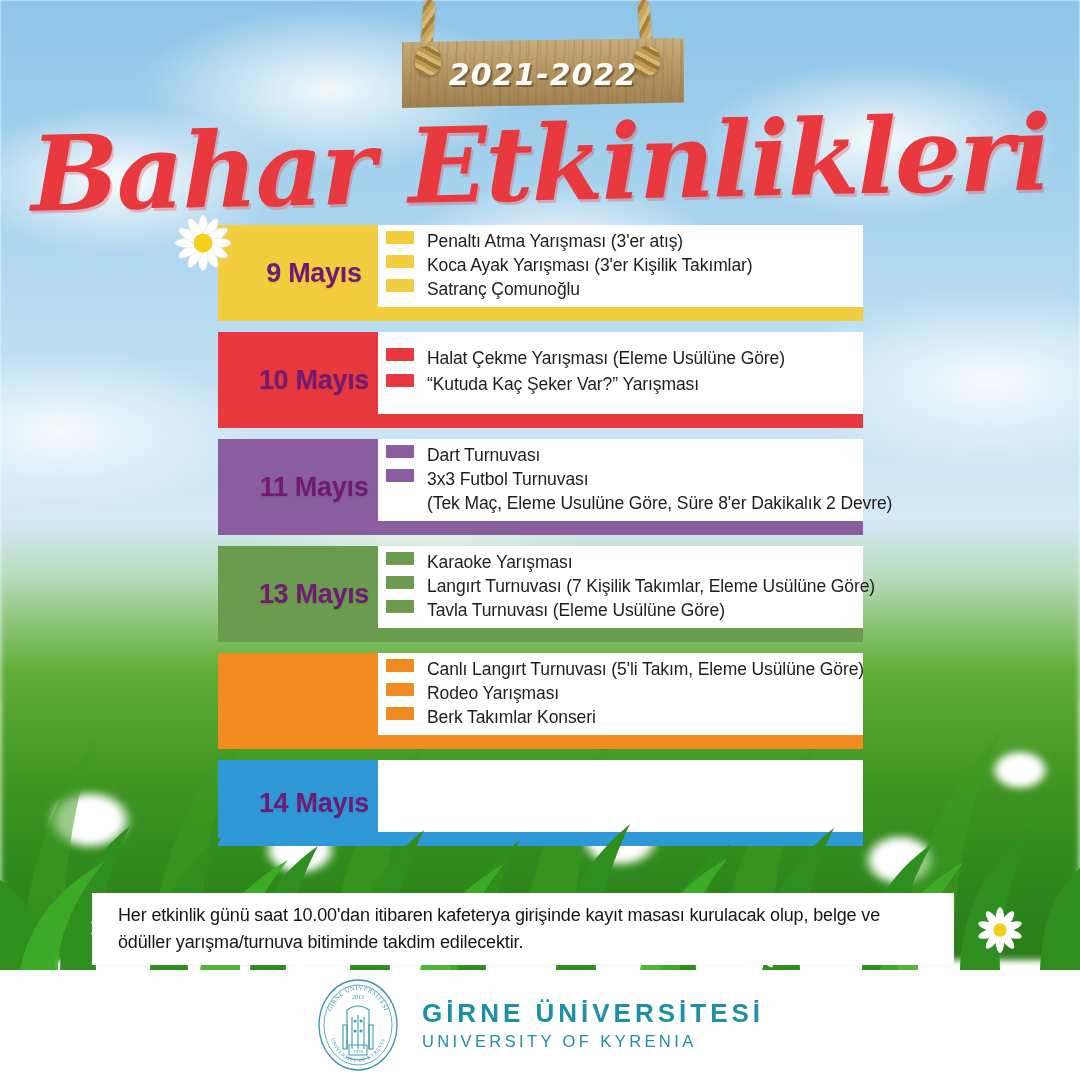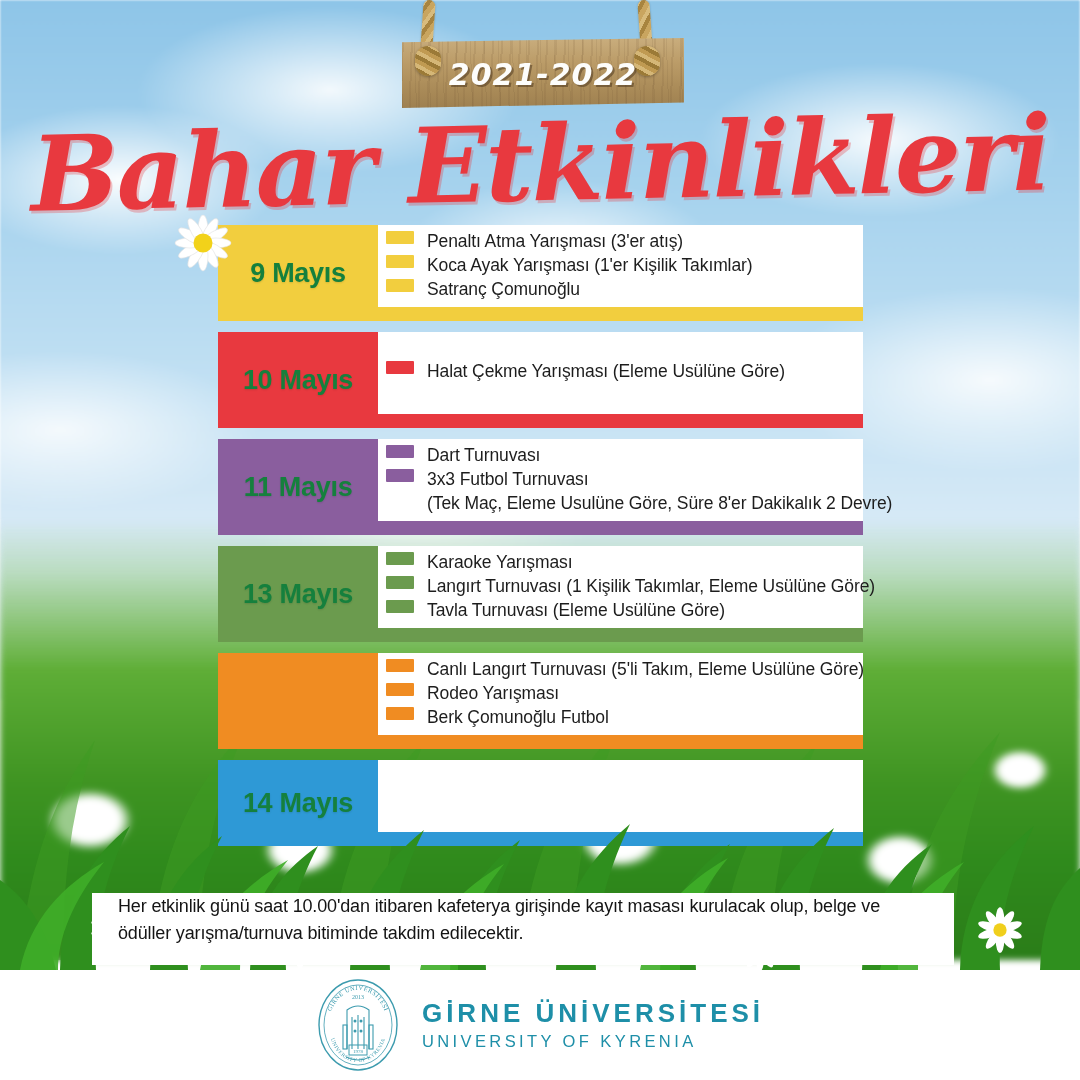--- a/index.html
+++ b/index.html
@@ -118,23 +118,23 @@
     position:absolute; left:0; top:0; width:645px; height:100%;
   }
   
   .day-card {
     position:absolute; left:160px; top:0; width:485px; height:82px;
     background:#ffffff;
   }
   .day-row.last .day-card { height:72px; }
 
   .day-label {
-    position:absolute; left:0; top:0; width:160px; height:100%;
+    position:absolute; left:16px; top:0; width:160px; height:100%;
     display:flex; align-items:center; justify-content:center;
-    color:#15803d; font-weight:700; font-size:27px;
+    color:#701a75; font-weight:700; font-size:27px;
     letter-spacing:-.3px;
     text-shadow:0 1px 2px rgba(0,0,0,.12);
   }
 
   .events {
     position:absolute; left:168px; top:0; width:470px; height:82px;
     display:flex; flex-direction:column; justify-content:center;
     gap:2px; padding:6px 0;
   }
   .day-row.last .events { height:72px; }
@@ -148,21 +148,21 @@
   .event .etext {
     font-size:17.5px; color:#1d1d1d; white-space:nowrap; letter-spacing:-.1px;
   }
   .event.nobullet .tick { visibility:hidden; }
   .event.cont { height:24px; }
 
   
   .note {
     position:absolute; left:92px; top:893px; width:862px; height:72px;
     background:#ffffff; z-index:45;
-    display:flex; 
+    display:flex; align-items:center;
     padding:0 26px;
   }
   .note p { font-size:18px; line-height:27px; color:#141414; letter-spacing:-.15px; }
 
   
   .footer {
     position:absolute; left:0; top:970px; width:1080px; height:110px;
     background:#ffffff; z-index:50;
     display:flex; align-items:center; justify-content:center; gap:22px;
   }
@@ -230,37 +230,41 @@
       <div class="day-color" style="background: rgb(242, 206, 62);"></div>
       <div class="day-card"></div>
       <div class="day-label">9 Mayıs</div>
       <div class="events">
         <div class="event">
           <span class="tick" style="background: rgb(242, 206, 62);"></span>
           <span class="etext">Penaltı Atma Yarışması  (3'er atış)</span>
         </div>
         <div class="event">
           <span class="tick" style="background: rgb(242, 206, 62);"></span>
-          <span class="etext">Koca Ayak Yarışması  (1'er Kişilik Takımlar)</span>
+          <span class="etext">Koca Ayak Yarışması  (3'er Kişilik Takımlar)</span>
         </div>
         <div class="event">
           <span class="tick" style="background: rgb(242, 206, 62);"></span>
           <span class="etext">Satranç Çomunoğlu</span>
         </div>
       </div>
     </div>
 
     <div class="day-row">
       <div class="day-color" style="background: rgb(232, 57, 63);"></div>
       <div class="day-card"></div>
       <div class="day-label">10 Mayıs</div>
       <div class="events">
         <div class="event">
           <span class="tick" style="background: rgb(232, 57, 63);"></span>
           <span class="etext">Halat Çekme Yarışması (Eleme Usülüne Göre)</span>
+        </div>
+        <div class="event">
+          <span class="tick" style="background: rgb(232, 57, 63);"></span>
+          <span class="etext">“Kutuda Kaç Şeker Var?” Yarışması</span>
         </div>
       </div>
     </div>
 
     <div class="day-row">
       <div class="day-color" style="background: rgb(138, 94, 158);"></div>
       <div class="day-card"></div>
       <div class="day-label">11 Mayıs</div>
       <div class="events">
         <div class="event">
@@ -282,21 +286,21 @@
       <div class="day-color" style="background: rgb(107, 155, 78);"></div>
       <div class="day-card"></div>
       <div class="day-label">13 Mayıs</div>
       <div class="events">
         <div class="event">
           <span class="tick" style="background: rgb(107, 155, 78);"></span>
           <span class="etext">Karaoke Yarışması</span>
         </div>
         <div class="event">
           <span class="tick" style="background: rgb(107, 155, 78);"></span>
-          <span class="etext">Langırt Turnuvası (1 Kişilik Takımlar, Eleme Usülüne Göre)</span>
+          <span class="etext">Langırt Turnuvası (7 Kişilik Takımlar, Eleme Usülüne Göre)</span>
         </div>
         <div class="event">
           <span class="tick" style="background: rgb(107, 155, 78);"></span>
           <span class="etext">Tavla Turnuvası (Eleme Usülüne Göre)</span>
         </div>
       </div>
     </div>
 
     <div class="day-row">
       <div class="day-color" style="background: rgb(240, 140, 34);"></div>
@@ -305,21 +309,21 @@
         <div class="event">
           <span class="tick" style="background: rgb(240, 140, 34);"></span>
           <span class="etext">Canlı Langırt Turnuvası (5'li Takım, Eleme Usülüne Göre)</span>
         </div>
         <div class="event">
           <span class="tick" style="background: rgb(240, 140, 34);"></span>
           <span class="etext">Rodeo  Yarışması</span>
         </div>
         <div class="event">
           <span class="tick" style="background: rgb(240, 140, 34);"></span>
-          <span class="etext">Berk Çomunoğlu Futbol</span>
+          <span class="etext">Berk Takımlar Konseri</span>
         </div>
       </div>
     </div>
 
     <div class="day-row last">
       <div class="day-color" style="background: rgb(46, 153, 214);"></div>
       <div class="day-card"></div>
       <div class="day-label">14 Mayıs</div>
     </div>
 

